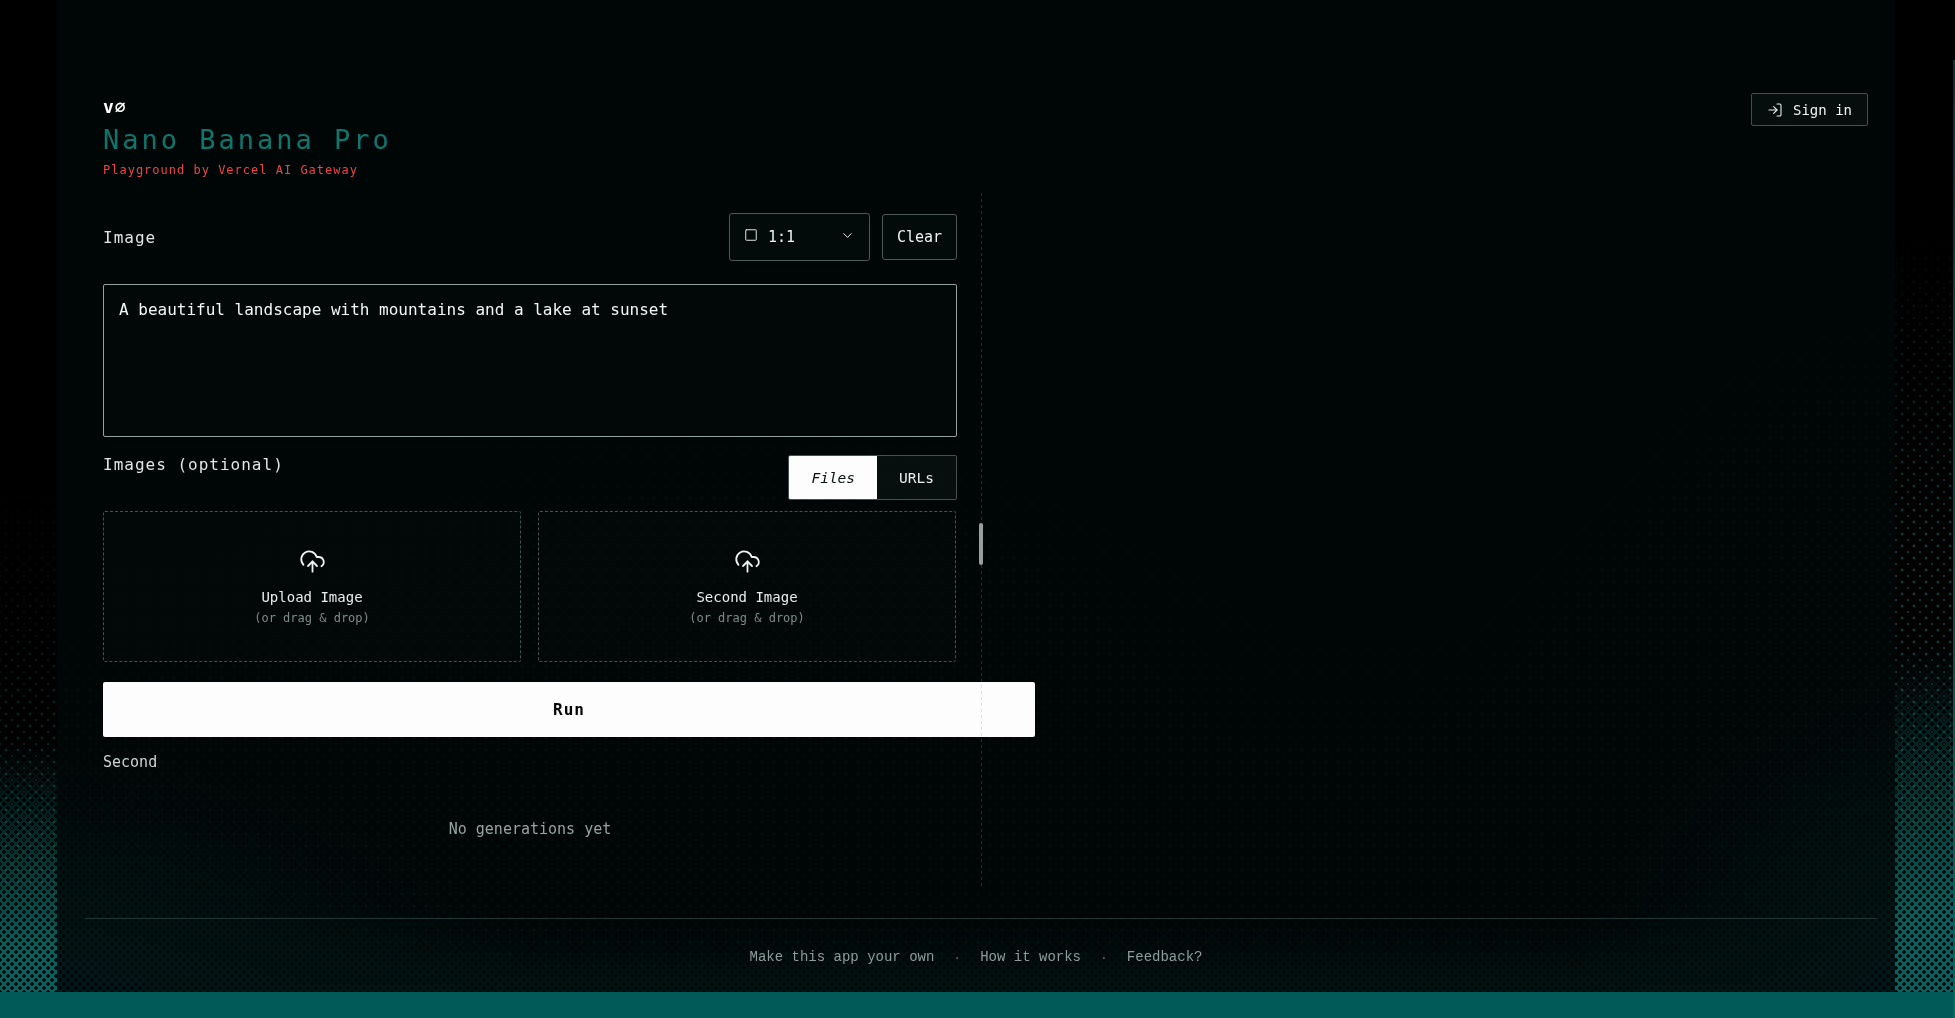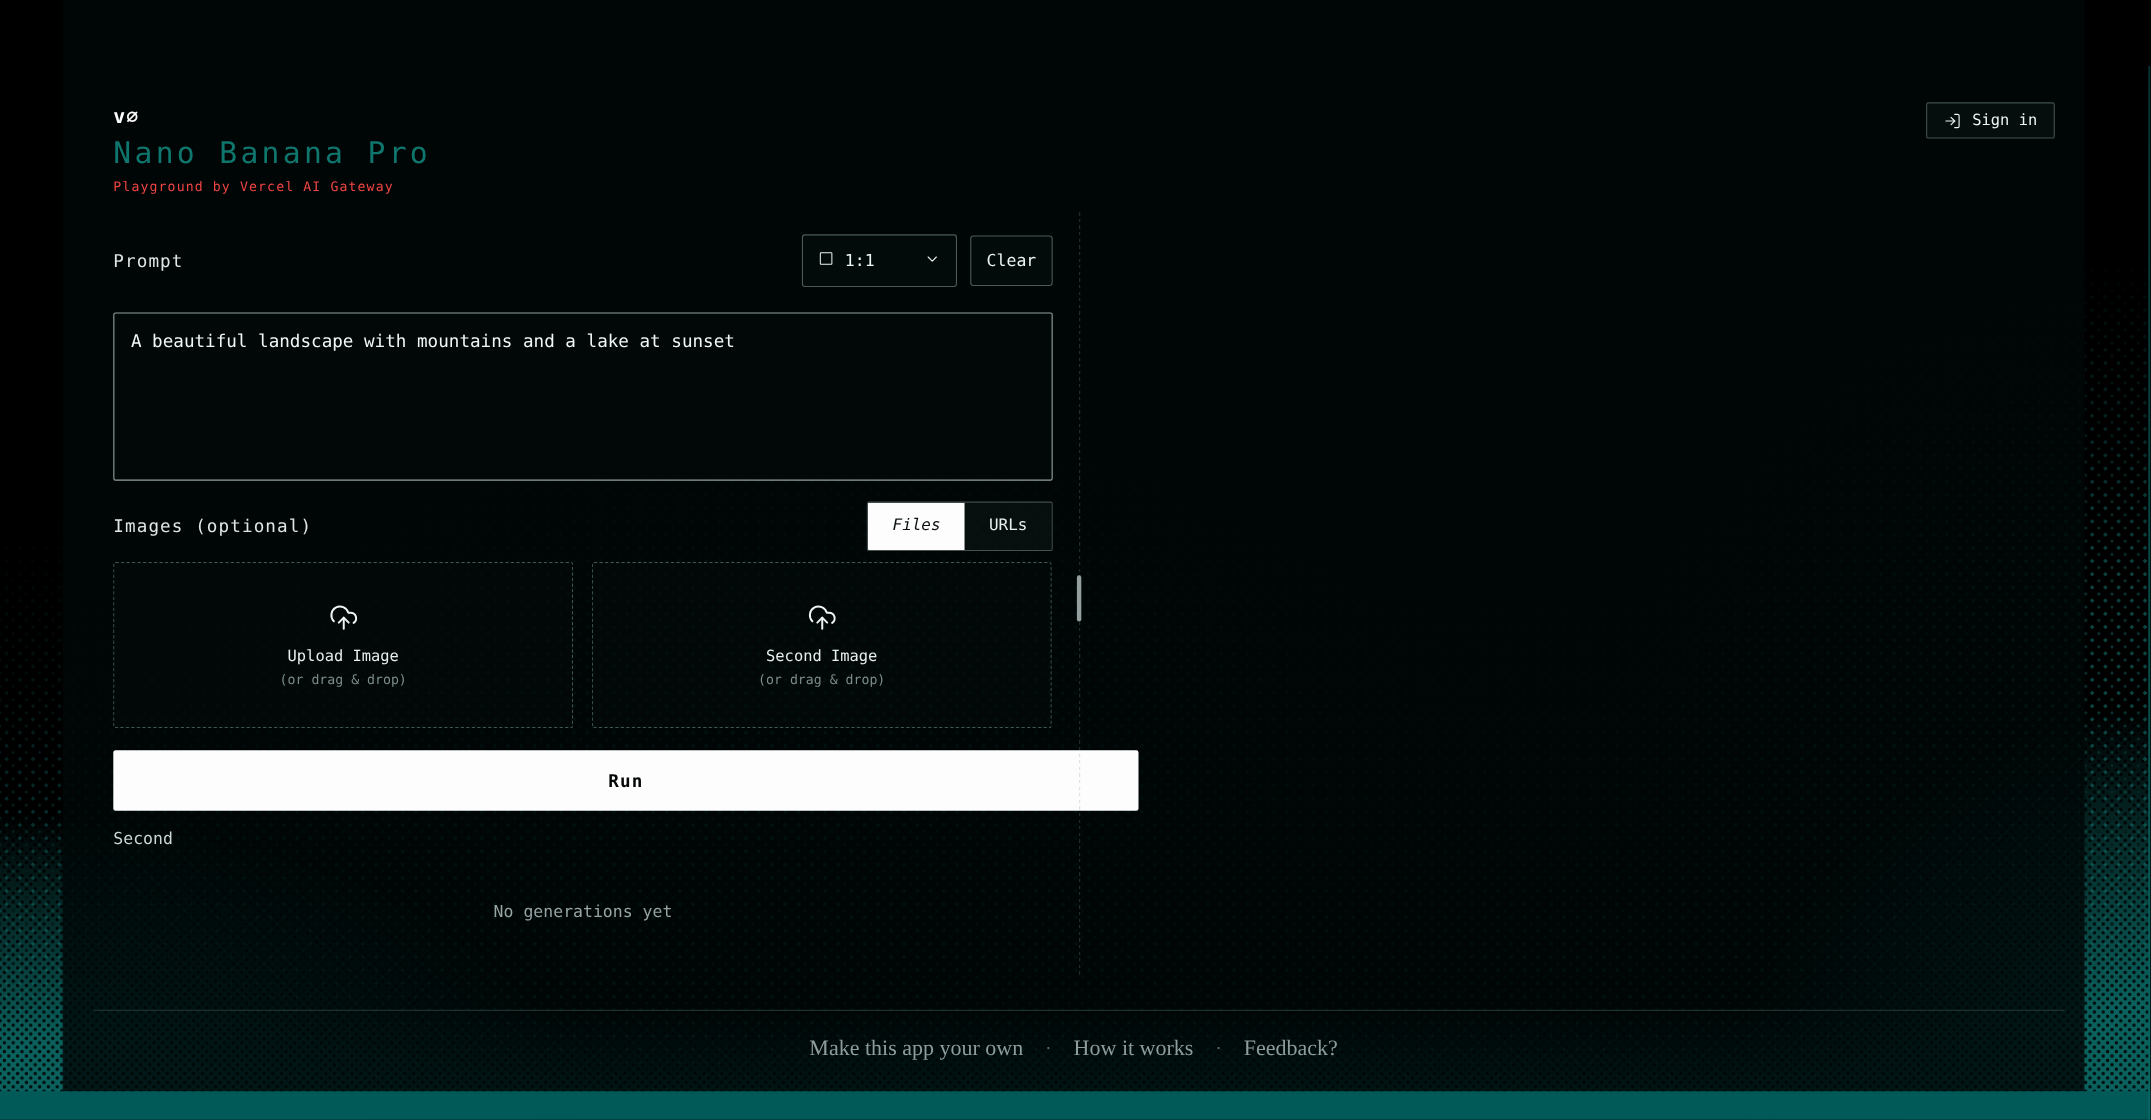--- a/index.html
+++ b/index.html
@@ -84,21 +84,21 @@
   .ratio-select .chev { margin-left:auto; }
   .clear-btn { width:75px; height:46px; margin-left:12px; border:1px solid #4b5a58; background:rgba(6,14,14,.55);
                color:#eef3f3; font-size:15px; font-family:inherit; cursor:pointer; border-radius:3px; }
 
   
   .prompt-input { margin-top:23px; width:854px; height:153px; resize:none; background:rgba(4,10,10,.45);
                   border:1px solid #93a1a0; color:#f2f6f6; font-size:16px; font-family:inherit;
                   padding:13px 15px; line-height:1.5; border-radius:2px; outline:none; }
 
   
-  .images-row { margin-top:18px; height:46px; display:flex; align-items:center; }
+  .images-row { margin-top:18px; height:46px; display:flex; }
   .toggle-group { display:flex; height:45px; border:1px solid #44514f; border-radius:2px; overflow:hidden; }
   .toggle-btn { border:none; font-family:inherit; font-size:14.5px; cursor:pointer; padding:0 22px; }
   .toggle-btn.active { background:#fdfdfd; color:#0a100f;font-style:italic; }
   .toggle-btn.inactive { background:rgba(10,20,19,.7); color:#e7eded; }
 
   
   .upload-row { margin-top:10px; display:flex; gap:17px; }
   .upload-box { width:418px; height:151px; border:1px dashed #3e5553; background:rgba(7,14,14,.35);
                 display:flex; flex-direction:column; align-items:center; justify-content:center; gap:6px;
                 cursor:pointer; border-radius:2px;text-align:center; }
@@ -113,21 +113,21 @@
 
   
   .ready-box { width:74px; height:74px; border:1px solid #5c6b6a; border-radius:6px;
                display:flex; align-items:center; justify-content:center; background:rgba(4,10,10,.3); }
   .ready-text { margin-top:29px; font-size:15.5px; color:#c2cbcb; letter-spacing:.5px; }
 
   
   .footer-divider { position:absolute; left:28px; right:18px; bottom:73px; height:1px; background:#203634; }
   .footer-links { position:absolute; left:0; right:0; bottom:27px; display:flex; justify-content:center;
                   align-items:center; gap:19px; font-size:14px; color:#8d9d9c; }
-  .footer-link { cursor:pointer; color:#8d9d9c; background:none; border:none; font-family:Liberation Serif, serif; font-size:20px; }
+  .footer-link { cursor:pointer; color:#8d9d9c; background:none; border:none; font-family:Liberation Mono, monospace; font-size:14px; }
   .dot-sep { color:#5f706f; font-size:13px; }
 
   svg { stroke:currentColor; fill:none; stroke-width:1.6; stroke-linecap:round; stroke-linejoin:round; }
 </style>
 </head>
 <body>
 
 <div class="bg dots-sparse"></div>
 <div class="bg dots-dense"></div>
 <div class="bottom-strip"></div>
@@ -150,21 +150,21 @@
       </svg>
     </span>
     <span>Sign in</span>
   </button>
 
   <div class="main">
 
     <div class="left-col">
 
       <div class="prompt-row">
-        <span class="section-label">Prompt</span>
+        <span class="section-label">Image</span>
         <span class="spacer"></span>
         <div class="ratio-select">
           <span>
             <svg width="14" height="14" viewBox="0 0 24 24" stroke-width="2">
                 <rect x="3" y="3" width="18" height="18" rx="1"></rect>
               </svg>
           </span>
           <span>1:1</span>
           <span class="chev">
             <svg width="15" height="15" viewBox="0 0 24 24" stroke-width="2">

